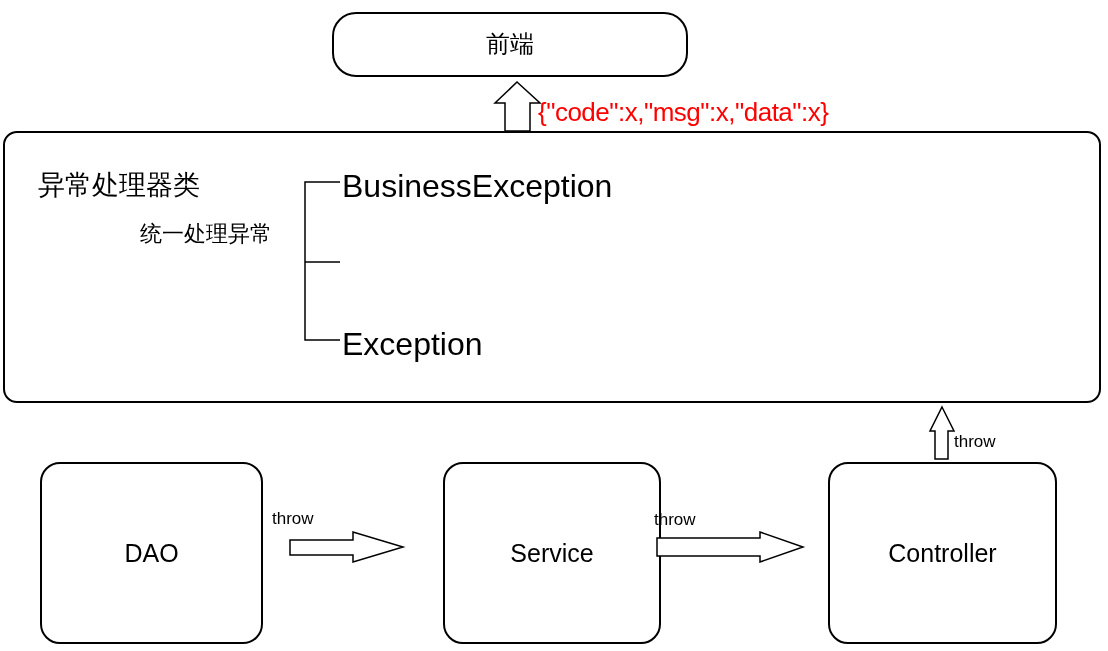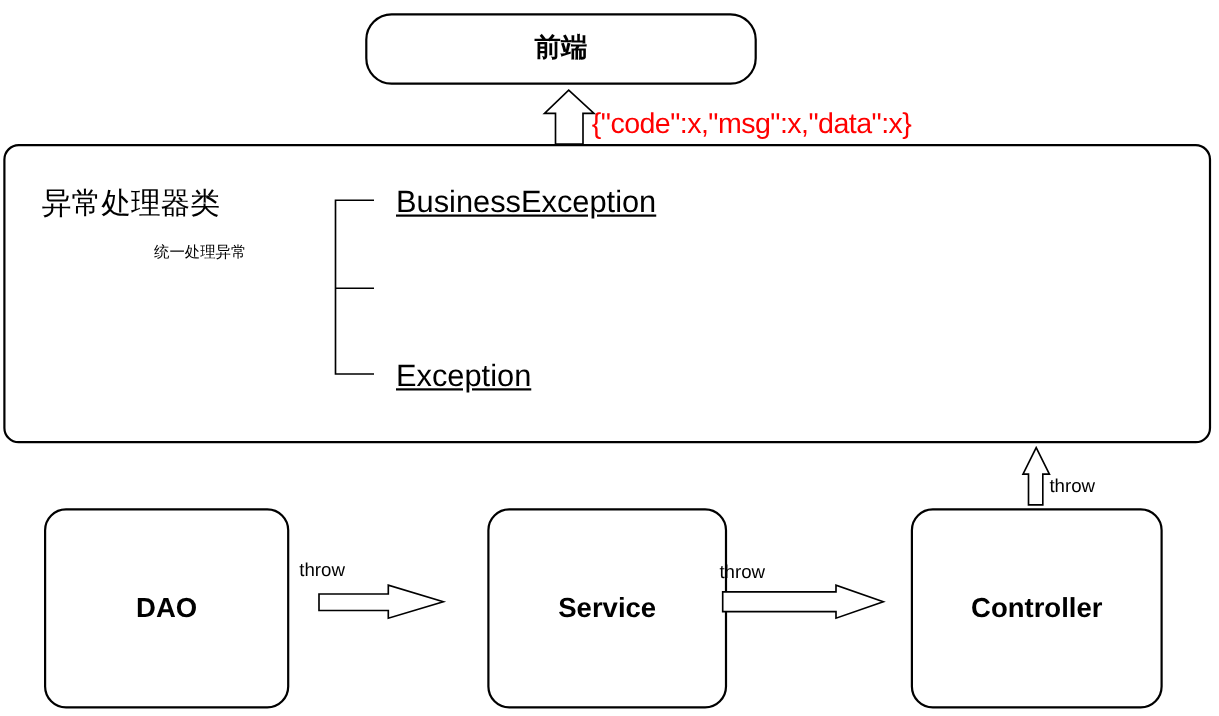--- a/index.html
+++ b/index.html
@@ -17,21 +17,20 @@
     color: #000000;
   }
   .box {
     position: absolute;
     border: 2px solid #000000;
     background: #ffffff;
     display: flex;
     align-items: center;
     justify-content: center;
     box-sizing: border-box;
-    font-weight: bold;
   }
   .frontend-box {
     left: 332px; top: 12px;
     width: 356px; height: 65px;
     border-radius: 24px;
   }
   .frontend-box .label { font-size: 24px; }
   .handler-box {
     left: 3px; top: 131px;
     width: 1098px; height: 272px;
@@ -48,22 +47,22 @@
   .controller-box { left: 828px; width: 229px; }
 
   .label { line-height: 1.2; white-space: nowrap; }
 
   .txt {
     position: absolute;
     white-space: nowrap;
     line-height: 1.2;
   }
   .handler-title    { left: 38px;  top: 169px; font-size: 27px; }
-  .handler-subtitle { left: 140px; top: 221px; font-size: 14px; }
-  .exception-item   { left: 360px; font-size: 28px; text-decoration: underline; }
+  .handler-subtitle { left: 140px; top: 221px; font-size: 22px; }
+  .exception-item   { left: 342px; font-size: 32px; }
   .exc-0 { top: 167px; }
   .exc-1 { top: 247px; }
   .exc-2 { top: 325px; }
 
   .json-annotation {
     left: 538px; top: 97px;
     font-size: 26px;
     letter-spacing: -0.5px;
     color: #ff0000;
   }

